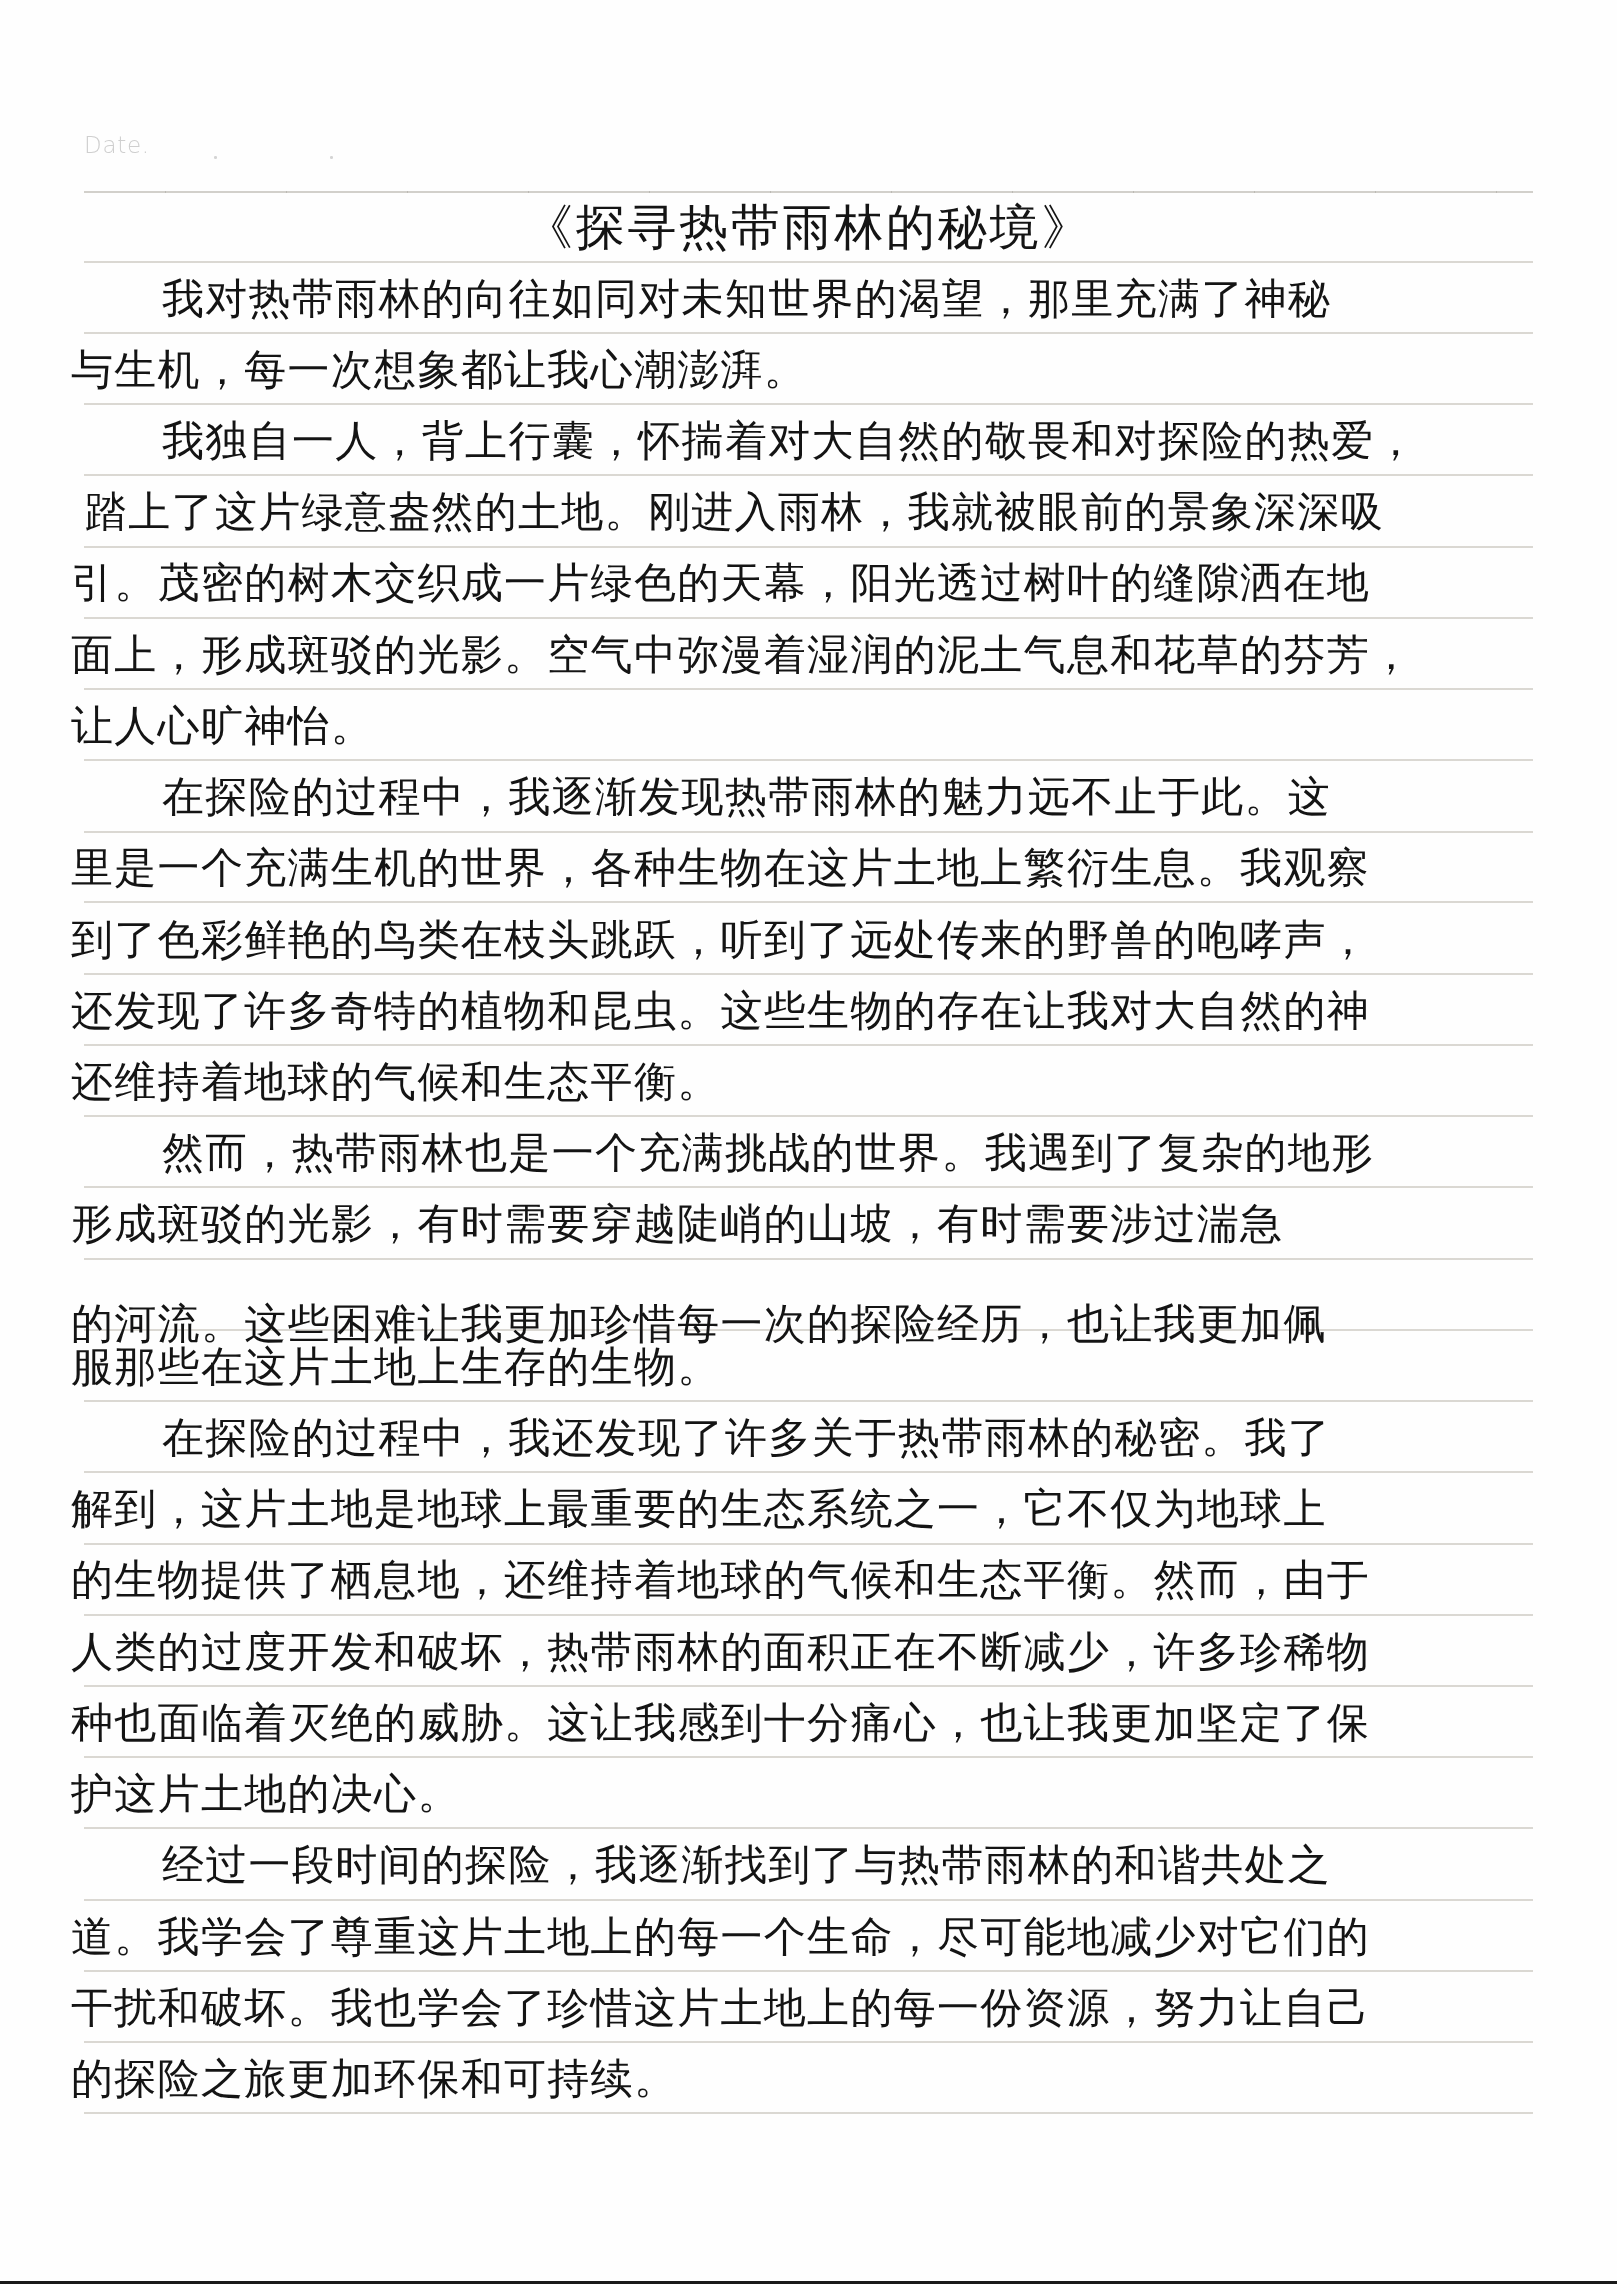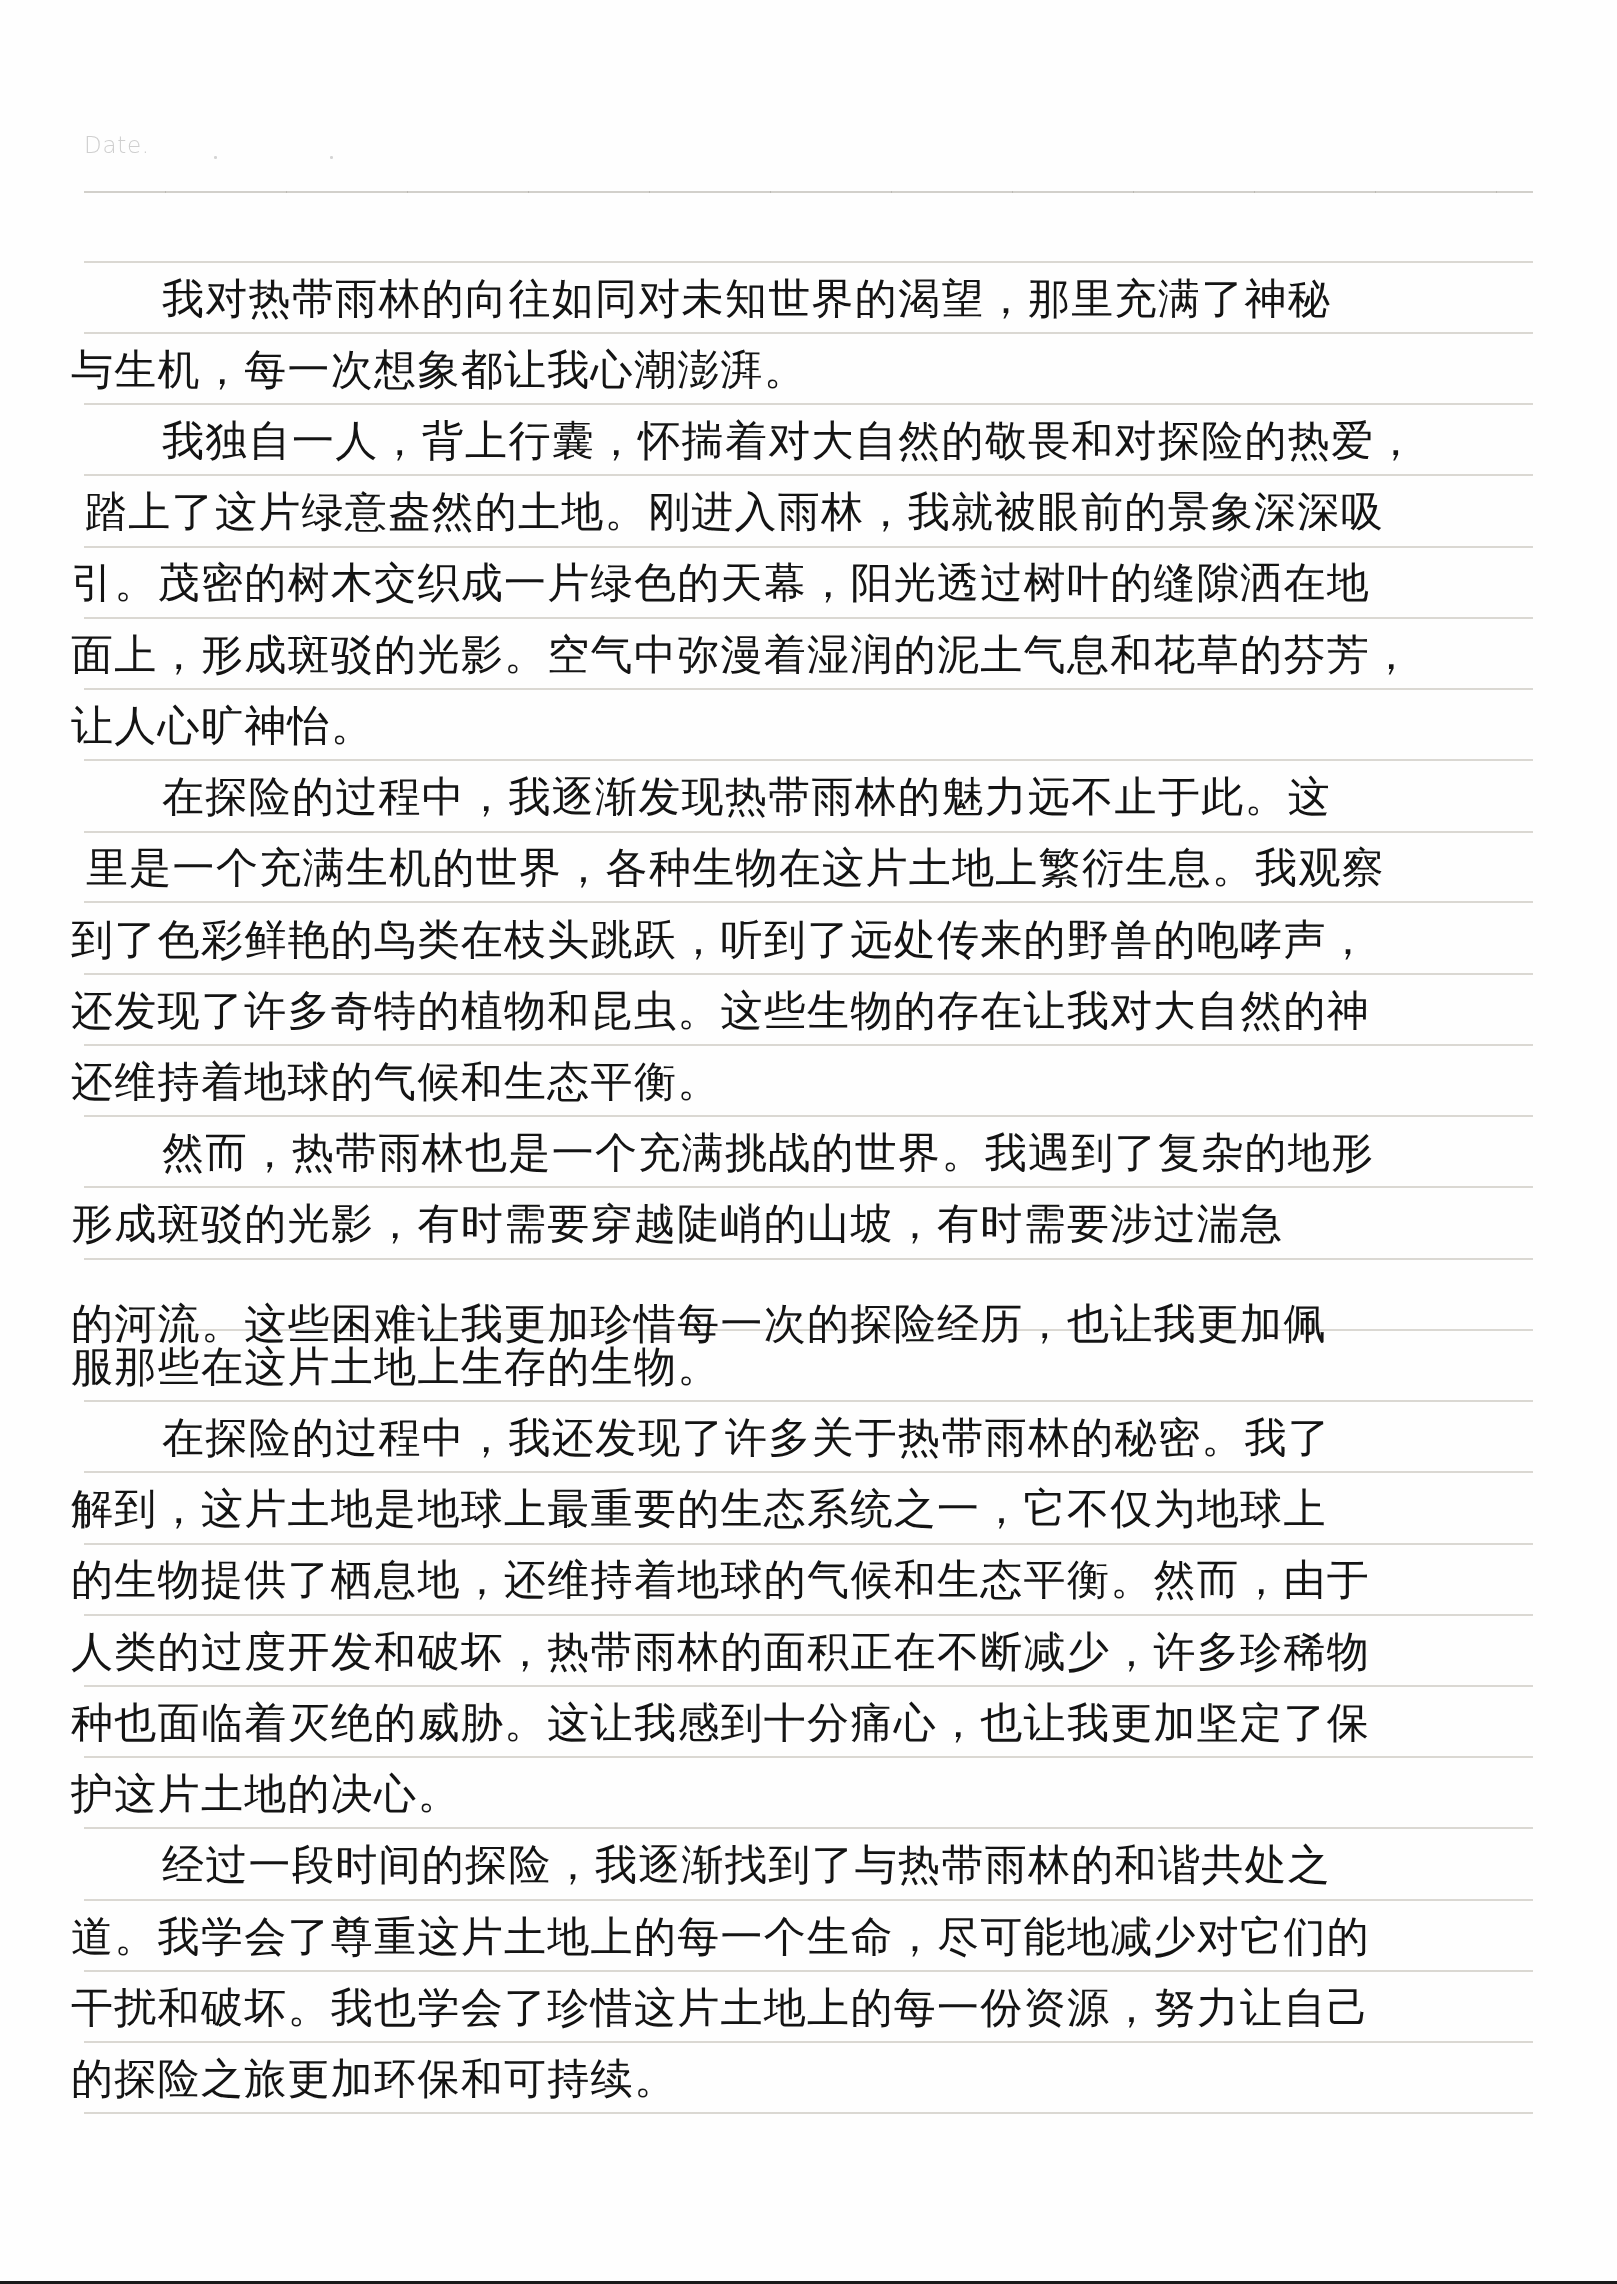--- a/index.html
+++ b/index.html
@@ -89,20 +89,21 @@
 <body>
 
 <div class="page">
 
   <div class="date-label">Date.</div>
   <div class="date-dot" style="left:214px;"></div>
   <div class="date-dot" style="left:330px;"></div>
 
   <div class="rule top" style="top:191px;"></div>
 
+  <div class="title">《探寻热带雨林的秘境》</div>
 
   <div id="rules">
       <div class="rule" style="top: 261px;"></div>
       <div class="rule" style="top: 332px;"></div>
       <div class="rule" style="top: 403px;"></div>
       <div class="rule" style="top: 474px;"></div>
       <div class="rule" style="top: 546px;"></div>
       <div class="rule" style="top: 617px;"></div>
       <div class="rule" style="top: 688px;"></div>
       <div class="rule" style="top: 759px;"></div>
@@ -128,21 +129,21 @@
     </div>
   <div id="rows">
       <div class="text-row indent" style="top: 265px;">我对热带雨林的向往如同对未知世界的渴望，那里充满了神秘</div>
       <div class="text-row" style="top: 336px;">与生机，每一次想象都让我心潮澎湃。</div>
       <div class="text-row indent" style="top: 407px;">我独自一人，背上行囊，怀揣着对大自然的敬畏和对探险的热爱，</div>
       <div class="text-row" style="top: 478px; margin-left: 14px;">踏上了这片绿意盎然的土地。刚进入雨林，我就被眼前的景象深深吸</div>
       <div class="text-row" style="top: 549px;">引。茂密的树木交织成一片绿色的天幕，阳光透过树叶的缝隙洒在地</div>
       <div class="text-row" style="top: 621px;">面上，形成斑驳的光影。空气中弥漫着湿润的泥土气息和花草的芬芳，</div>
       <div class="text-row" style="top: 692px;">让人心旷神怡。</div>
       <div class="text-row indent" style="top: 763px;">在探险的过程中，我逐渐发现热带雨林的魅力远不止于此。这</div>
-      <div class="text-row" style="top: 834px; margin-left: 15px;">里是一个充满生机的世界，各种生物在这片土地上繁衍生息。我观察</div>
+      <div class="text-row" style="top: 834px;">里是一个充满生机的世界，各种生物在这片土地上繁衍生息。我观察</div>
       <div class="text-row" style="top: 906px;">到了色彩鲜艳的鸟类在枝头跳跃，听到了远处传来的野兽的咆哮声，</div>
       <div class="text-row" style="top: 977px;">还发现了许多奇特的植物和昆虫。这些生物的存在让我对大自然的神</div>
       <div class="text-row" style="top: 1048px;">还维持着地球的气候和生态平衡。</div>
       <div class="text-row indent" style="top: 1119px;">然而，热带雨林也是一个充满挑战的世界。我遇到了复杂的地形</div>
       <div class="text-row" style="top: 1190px;">形成斑驳的光影，有时需要穿越陡峭的山坡，有时需要涉过湍急</div>
       <div class="text-row" style="top: 1290px;">的河流。这些困难让我更加珍惜每一次的探险经历，也让我更加佩</div>
       <div class="text-row" style="top: 1333px;">服那些在这片土地上生存的生物。</div>
       <div class="text-row indent" style="top: 1404px;">在探险的过程中，我还发现了许多关于热带雨林的秘密。我了</div>
       <div class="text-row" style="top: 1475px;">解到，这片土地是地球上最重要的生态系统之一，它不仅为地球上</div>
       <div class="text-row" style="top: 1546px;">的生物提供了栖息地，还维持着地球的气候和生态平衡。然而，由于</div>

